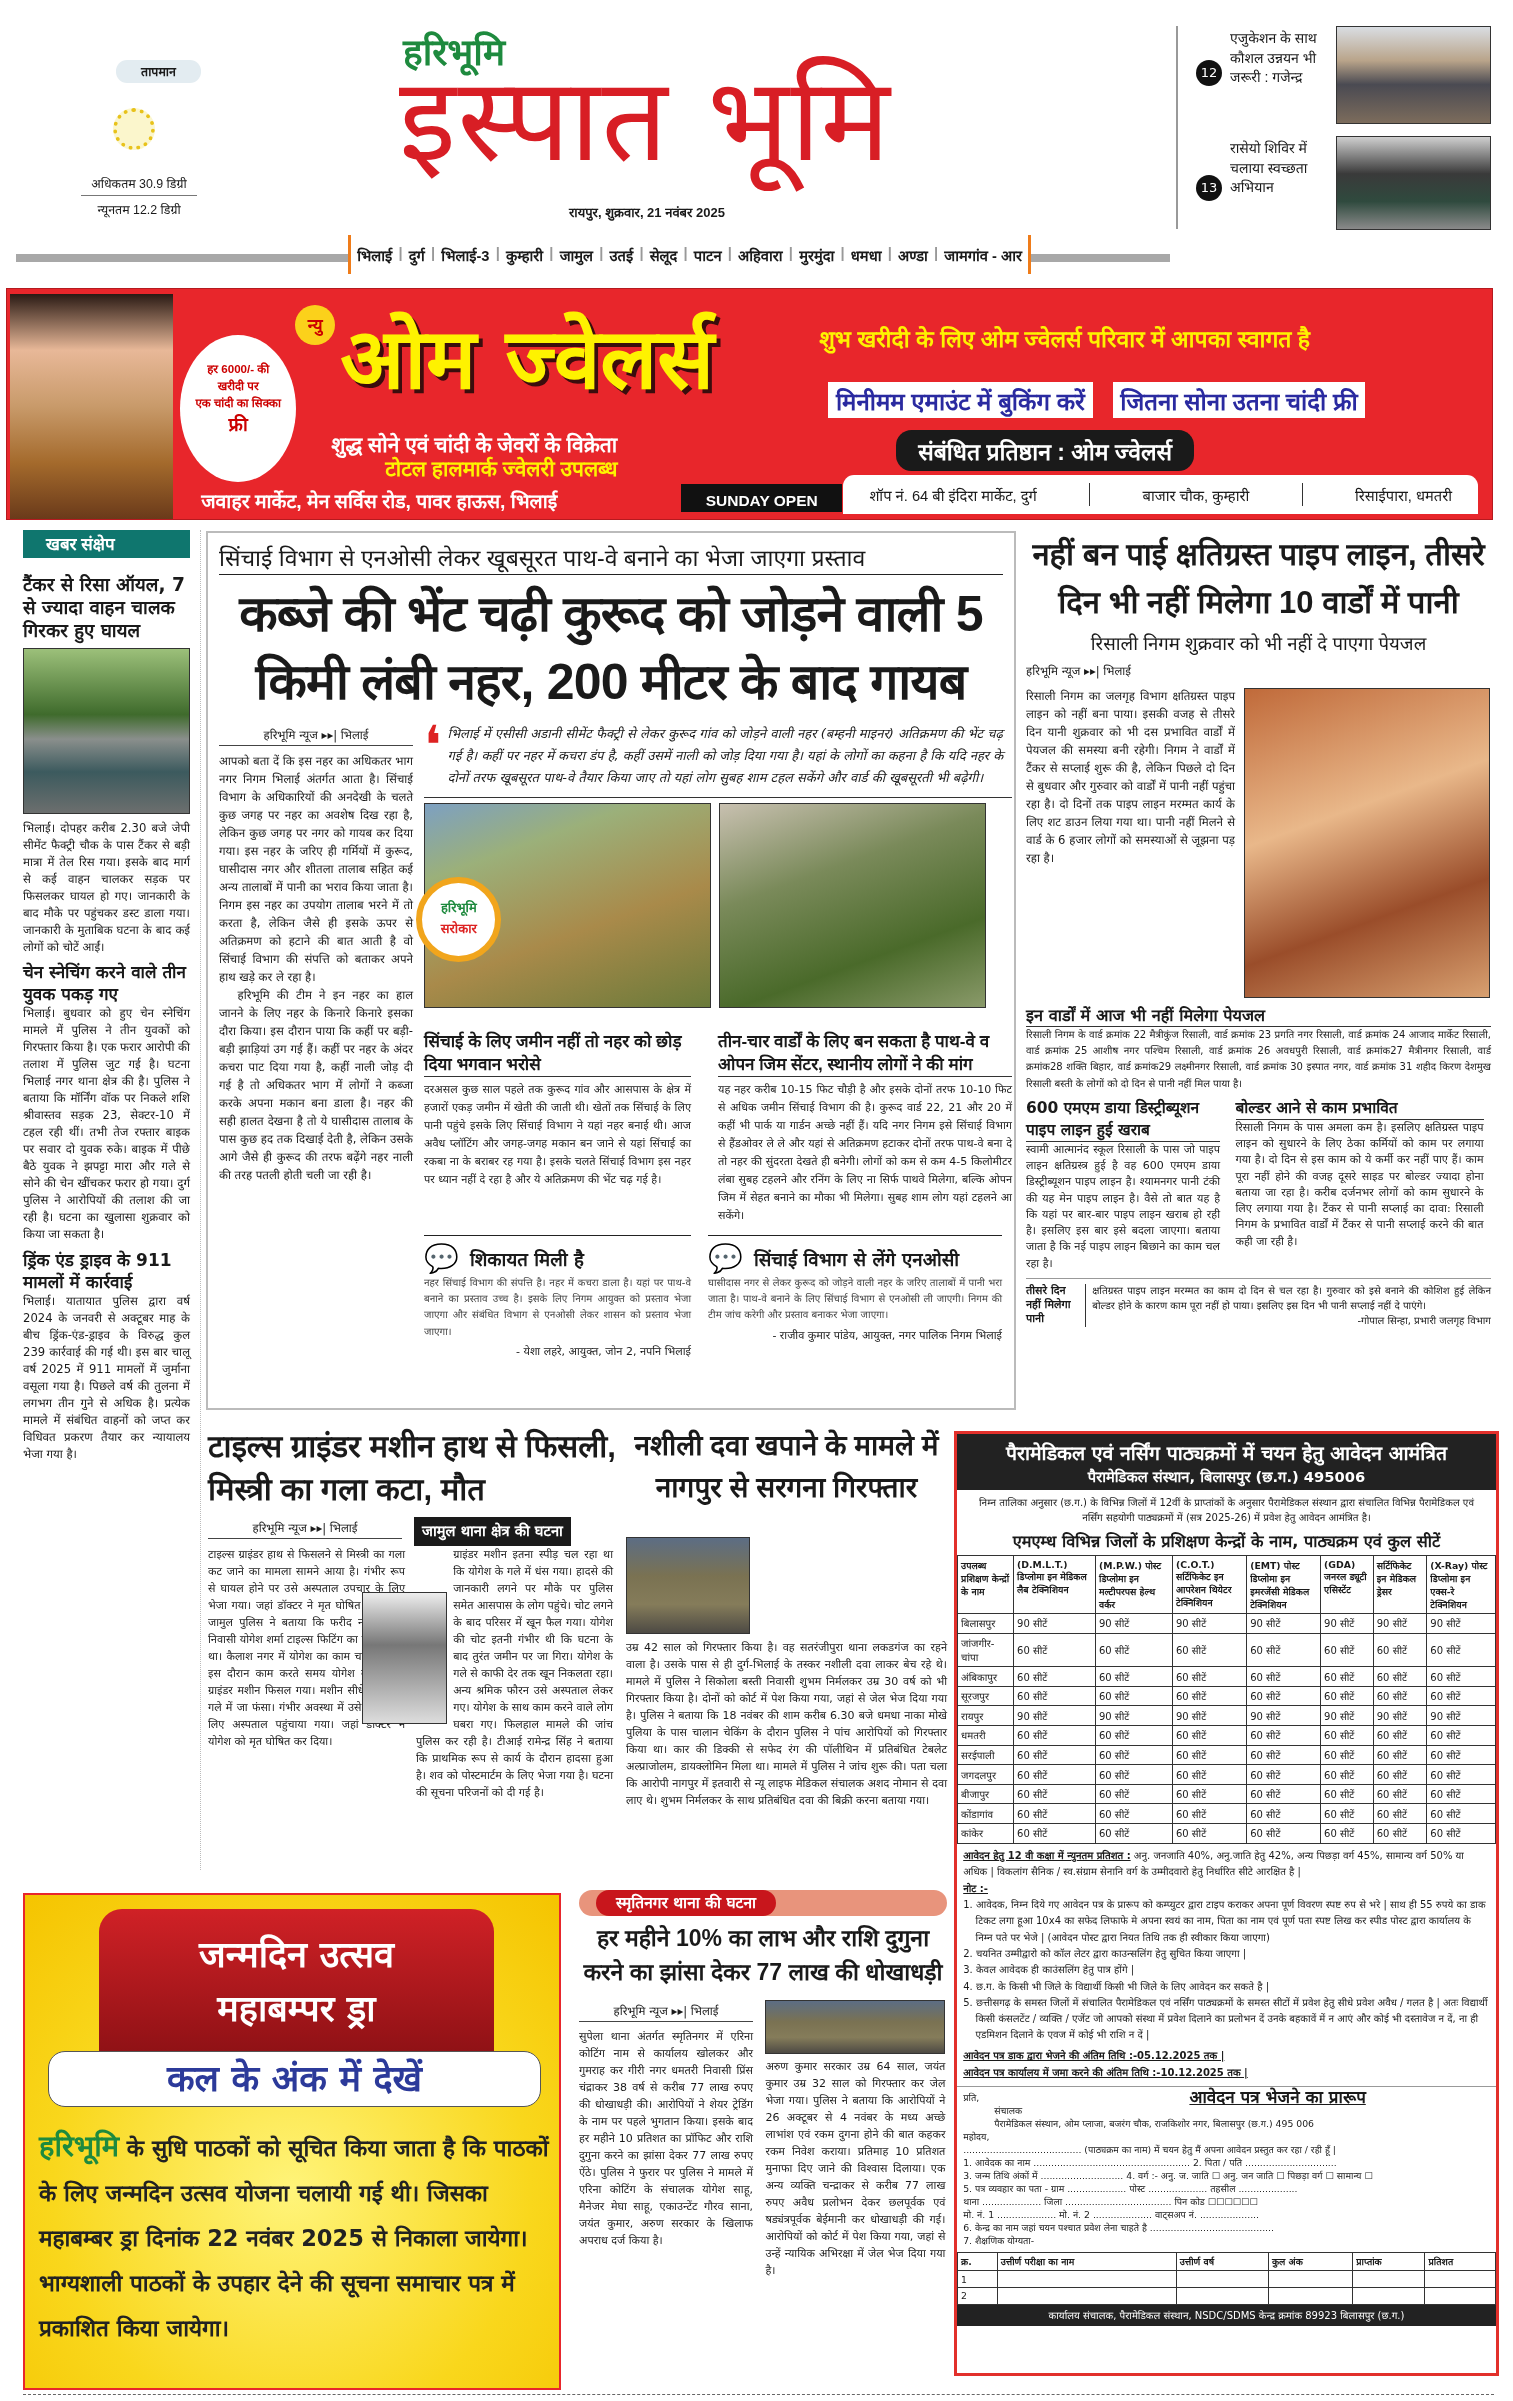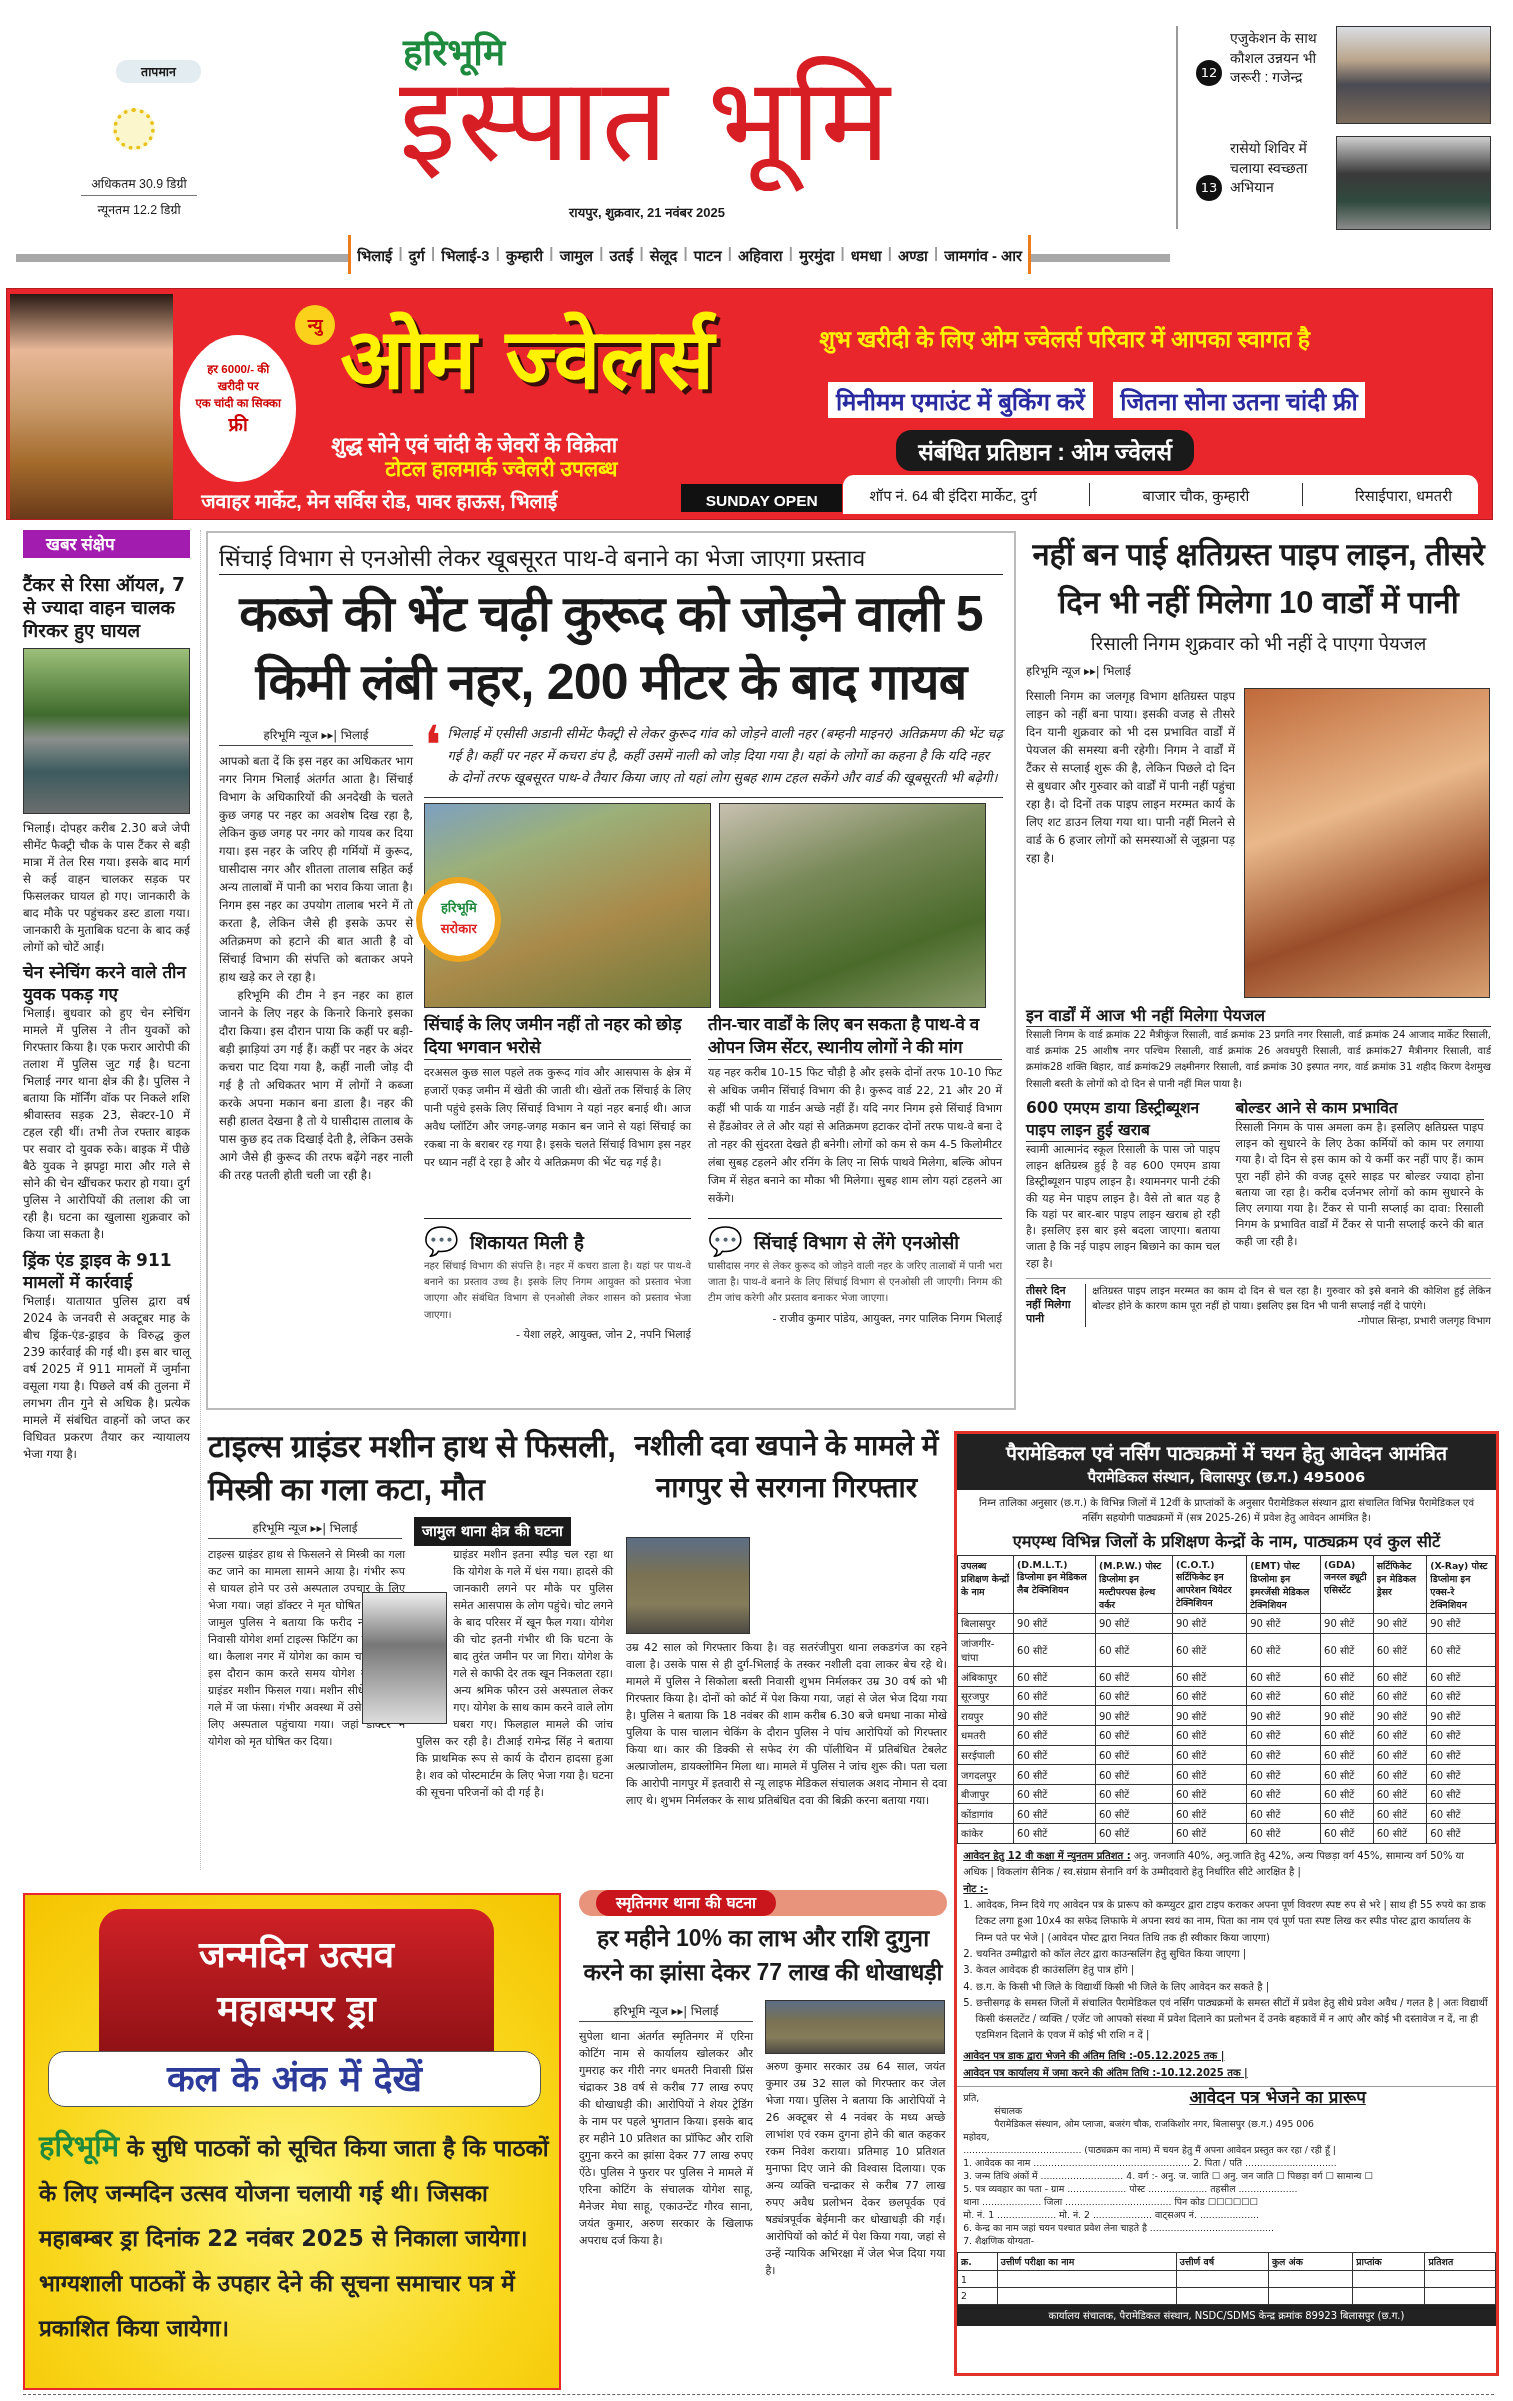--- a/index.html
+++ b/index.html
@@ -99,21 +99,21 @@
   <div style="position:absolute;left:836px;top:186px;width:635px;height:39px;background:#fff;border-radius:11px 11px 0 0;display:flex;align-items:center;justify-content:space-around;font-size:14.7px;font-family:'Liberation Sans',sans-serif">
     <span>शॉप नं. 64 बी इंदिरा मार्केट, दुर्ग</span>
       <span style="border-left:1.5px solid #333;height:23px"></span>
     <span>बाजार चौक, कुम्हारी</span>
       <span style="border-left:1.5px solid #333;height:23px"></span>
     <span>रिसाईपारा, धमतरी</span>
   </div>
 </div>
 
 <div class="abs" style="left:23px;top:530px;width:167px">
-  <div style="background:#a21caf;color:#fff;font-weight:bold;font-size:17px;padding:2.3px 23px;font-family:'Liberation Sans',sans-serif">खबर संक्षेप</div>
+  <div style="background:#0f766e;color:#fff;font-weight:bold;font-size:17px;padding:2.3px 23px;font-family:'Liberation Sans',sans-serif">खबर संक्षेप</div>
   <div style="font-size:18.6px;font-weight:bold;line-height:23px;margin-top:15px">टैंकर से रिसा ऑयल, 7 से ज्यादा वाहन चालक गिरकर हुए घायल</div>
   <div class="photo ph-road" style="height:166px;margin:6.2px 0"></div>
   <p style="font-size:11.6px;line-height:17px">भिलाई। दोपहर करीब 2.30 बजे जेपी सीमेंट फैक्ट्री चौक के पास टैंकर से बड़ी मात्रा में तेल रिस गया। इसके बाद मार्ग से कई वाहन चालकर सड़क पर फिसलकर घायल हो गए। जानकारी के बाद मौके पर पहुंचकर डस्ट डाला गया। जानकारी के मुताबिक घटना के बाद कई लोगों को चोटें आईं।</p>
   <div style="font-size:17px;font-weight:bold;line-height:22px;margin-top:4.6px">चेन स्नेचिंग करने वाले तीन युवक पकड़ गए</div>
   <p style="font-size:11.6px;line-height:17px">भिलाई। बुधवार को हुए चेन स्नेचिंग मामले में पुलिस ने तीन युवकों को गिरफ्तार किया है। एक फरार आरोपी की तलाश में पुलिस जुट गई है। घटना भिलाई नगर थाना क्षेत्र की है। पुलिस ने बताया कि मॉर्निंग वॉक पर निकले शशि श्रीवास्तव सड़क 23, सेक्टर-10 में टहल रही थीं। तभी तेज रफ्तार बाइक पर सवार दो युवक रुके। बाइक में पीछे बैठे युवक ने झपट्टा मारा और गले से सोने की चेन खींचकर फरार हो गया। दुर्ग पुलिस ने आरोपियों की तलाश की जा रही है। घटना का खुलासा शुक्रवार को किया जा सकता है।</p>
   <div style="font-size:17px;font-weight:bold;line-height:22px;margin-top:6.2px">ड्रिंक एंड ड्राइव के 911 मामलों में कार्रवाई</div>
   <p style="font-size:11.6px;line-height:17px">भिलाई। यातायात पुलिस द्वारा वर्ष 2024 के जनवरी से अक्टूबर माह के बीच ड्रिंक-एंड-ड्राइव के विरुद्ध कुल 239 कार्रवाई की गई थी। इस बार चालू वर्ष 2025 में 911 मामलों में जुर्माना वसूला गया है। पिछले वर्ष की तुलना में लगभग तीन गुने से अधिक है। प्रत्येक मामले में संबंधित वाहनों को जप्त कर विधिवत प्रकरण तैयार कर न्यायालय भेजा गया है।</p>
 </div>
 <div class="abs" style="left:200px;top:530px;width:1.5px;height:1340px;border-left:1.5px dotted #bbb"></div>
 
@@ -132,21 +132,21 @@
         <div style="font-size:13px;line-height:22px;font-style:italic">भिलाई में एसीसी अडानी सीमेंट फैक्ट्री से लेकर कुरूद गांव को जोड़ने वाली नहर (बम्हनी माइनर) अतिक्रमण की भेंट चढ़ गई है। कहीं पर नहर में कचरा डंप है, कहीं उसमें नाली को जोड़ दिया गया है। यहां के लोगों का कहना है कि यदि नहर के दोनों तरफ खूबसूरत पाथ-वे तैयार किया जाए तो यहां लोग सुबह शाम टहल सकेंगे और वार्ड की खूबसूरती भी बढ़ेगी।</div>
       </div>
       <div style="display:flex;gap:7.7px;margin-top:4.6px;position:relative">
         <div class="photo" style="width:287px;height:205px;background:linear-gradient(160deg,#7da0c2 0%,#9bb07a 25%,#a98a4a 60%,#6a7a3a)"></div>
         <div class="photo" style="width:267px;height:205px;background:linear-gradient(160deg,#c8c0b0 0%,#7a8a5a 35%,#4a6a2a 70%,#8a9a6a)"></div>
         <div style="position:absolute;left:-7.7px;top:74px;width:85px;height:85px;border-radius:50%;border:6.2px solid #f1a51c;background:#fff;text-align:center;padding-top:15.5px">
           <div style="font-size:13px;font-weight:bold;color:#1e8a3e">हरिभूमि</div>
           <div style="font-size:13px;font-weight:bold;color:#d22;margin-top:3.1px">सरोकार</div>
         </div>
       </div>
-      <div style="display:flex;gap:17px;margin-top:5px">
+      <div style="display:flex;gap:27px;margin-top:22px">
         <div style="width:267px">
           <h3 class="sub cond">सिंचाई के लिए जमीन नहीं तो नहर को छोड़ दिया भगवान भरोसे</h3>
           <p style="font-size:11px;line-height:18px">दरअसल कुछ साल पहले तक कुरूद गांव और आसपास के क्षेत्र में हजारों एकड़ जमीन में खेती की जाती थी। खेतों तक सिंचाई के लिए पानी पहुंचे इसके लिए सिंचाई विभाग ने यहां नहर बनाई थी। आज अवैध प्लॉटिंग और जगह-जगह मकान बन जाने से यहां सिंचाई का रकबा ना के बराबर रह गया है। इसके चलते सिंचाई विभाग इस नहर पर ध्यान नहीं दे रहा है और ये अतिक्रमण की भेंट चढ़ गई है।</p>
         </div>
         <div style="width:294px">
           <h3 class="sub cond">तीन-चार वार्डों के लिए बन सकता है पाथ-वे व ओपन जिम सेंटर, स्थानीय लोगों ने की मांग</h3>
           <p style="font-size:11px;line-height:18px">यह नहर करीब 10-15 फिट चौड़ी है और इसके दोनों तरफ 10-10 फिट से अधिक जमीन सिंचाई विभाग की है। कुरूद वार्ड 22, 21 और 20 में कहीं भी पार्क या गार्डन अच्छे नहीं हैं। यदि नगर निगम इसे सिंचाई विभाग से हैंडओवर ले ले और यहां से अतिक्रमण हटाकर दोनों तरफ पाथ-वे बना दे तो नहर की सुंदरता देखते ही बनेगी। लोगों को कम से कम 4-5 किलोमीटर लंबा सुबह टहलने और रनिंग के लिए ना सिर्फ पाथवे मिलेगा, बल्कि ओपन जिम में सेहत बनाने का मौका भी मिलेगा। सुबह शाम लोग यहां टहलने आ सकेंगे।</p>
         </div>
       </div>
       <div style="display:flex;gap:17px;margin-top:9.3px">

